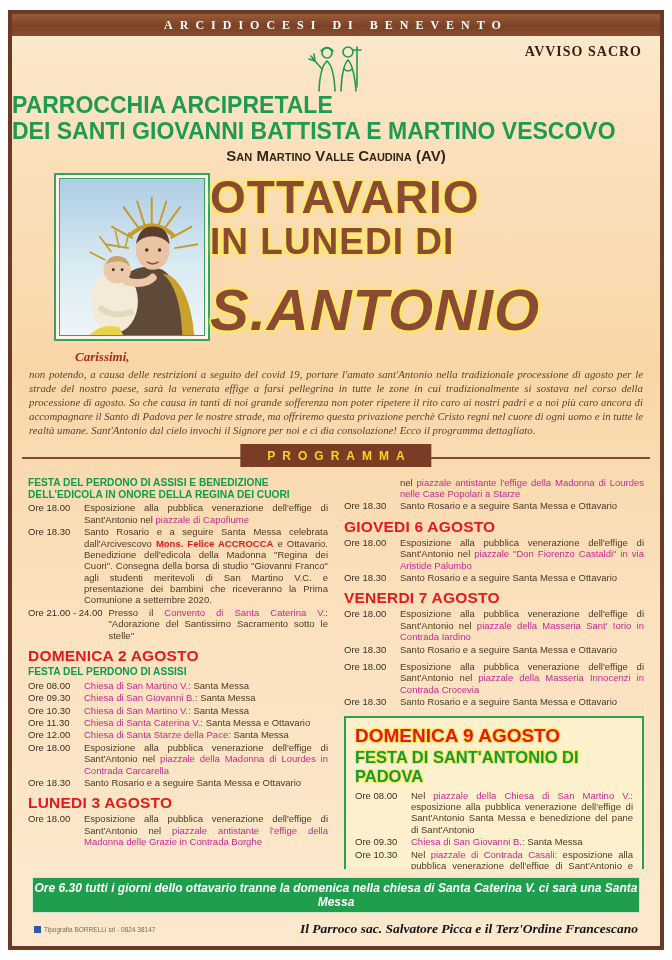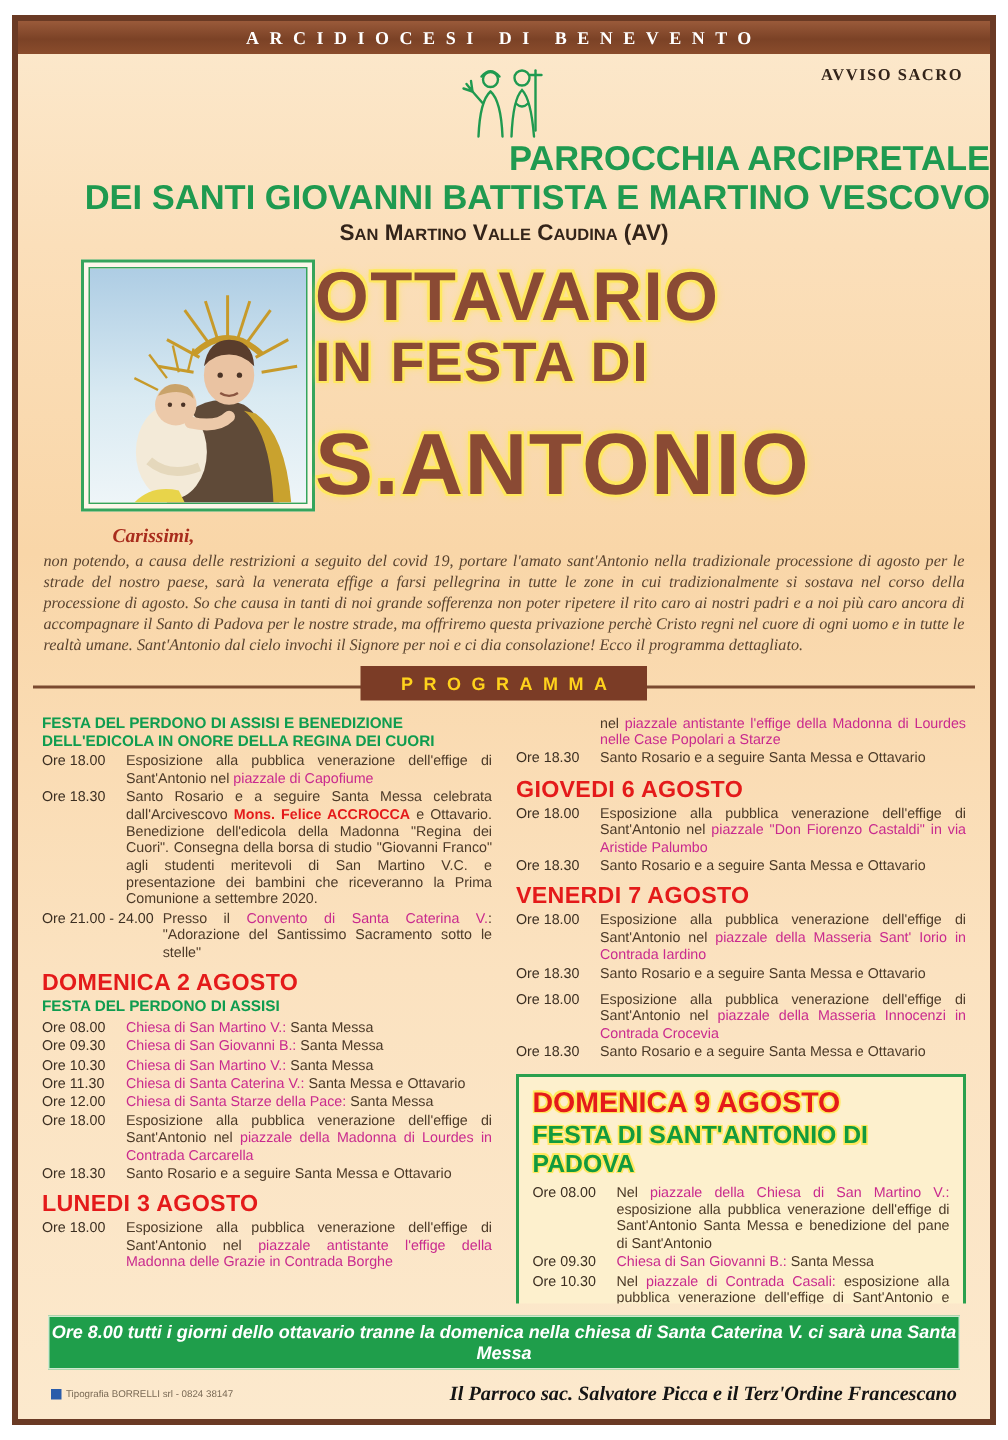--- a/index.html
+++ b/index.html
@@ -10,36 +10,36 @@
     border:4px solid #6a3a24;
     background:linear-gradient(180deg,#fce9cd 0%,#fbdfba 16%,#f9d6a8 38%,#fbe2c0 68%,#fce9cd 100%);
     overflow:hidden; display:flex; flex-direction:column;
   }
 
   .band{height:22px;background:linear-gradient(180deg,#9a5a3a 0%,#7b4226 55%,#8a4c2c 100%);
         display:flex;align-items:center;justify-content:center;flex:0 0 auto;}
   .band span{color:#fff;font-family:"Liberation Serif",serif;font-weight:bold;font-size:12px;letter-spacing:7px;}
 
   .avviso{position:absolute;top:30px;right:18px;font-family:"Liberation Serif",serif;
-          font-variant:small-caps;font-weight:bold;font-size:11px;color:#33241a;letter-spacing:1px;}
+          font-variant:small-caps;font-weight:bold;font-size:14px;color:#33241a;letter-spacing:1px;}
 
   .emblem{display:flex;justify-content:center;margin-top:5px;flex:0 0 auto;}
 
-  .hline{font-weight:bold;color:#1f9a50;text-align:right;line-height:1.12;}
+  .hline{font-weight:bold;color:#1f9a50;text-align:left;line-height:1.12;}
   .hline1{font-size:23px;}
   .hline2{font-size:23px;}
   .loc{font-variant:small-caps;font-weight:bold;font-size:15px;color:#33241a;text-align:center;margin-top:2px;}
 
   .hero{display:flex;margin:9px 14px 0;flex:0 0 auto;}
   .photo-frame{flex:0 0 auto;margin-left:28px;border:2px solid #35a45c;background:#fdf6ea;padding:3px;}
   .photo-frame svg{display:block;border:1px solid #35a45c;}
   .title-block{flex:1;display:flex;flex-direction:column;align-items:flex-start;justify-content:center;}
   .big{font-weight:bold;color:#8a4a34;letter-spacing:1px;line-height:1.05;
        text-shadow:0 0 3px #ffe85e,0 0 6px #ffe85e,1.5px 1.5px 0 #ffe85e,-1.5px -1.5px 0 #ffe85e,1.5px -1.5px 0 #ffe85e,-1.5px 1.5px 0 #ffe85e;}
-  .t1{font-size:46px;} .t2{font-size:37px;margin-top:2px;} .t3{font-size:58px;margin-top:18px;}
+  .t1{font-size:46px;} .t2{font-size:37px;margin-top:2px;} .t3{font-size:58px;margin-top:18px;font-style:italic;}
 
   .letter{margin:8px 17px 0;flex:0 0 auto;}
   .salut{color:#a82c1c;font-family:"Liberation Serif",serif;font-style:italic;font-weight:bold;font-size:13px;margin-left:46px;}
   .lbody{font-family:"Liberation Serif",serif;font-style:italic;font-size:10.8px;line-height:1.3;color:#5a4430;text-align:justify;margin-top:2px;}
 
   .prog-banner{position:relative;height:30px;margin:7px 0 2px;flex:0 0 auto;}
   .prog-line{position:absolute;top:13px;left:10px;right:10px;border-top:2px solid #7b4a30;}
   .prog-box{position:absolute;left:50%;top:0;transform:translateX(-50%);
             background:#7b3c26;color:#ffd21c;font-weight:bold;font-size:12px;
             letter-spacing:7px;padding:5px 20px 4px 27px;}
@@ -150,21 +150,21 @@
         <path d="M46,86 Q52,74 66,80 Q70,84 70,88 Q62,80 46,86 Z" fill="#c9a36a"></path>
         <circle cx="54" cy="92" r="1.5" fill="#4a3326"></circle>
           <circle cx="63" cy="92" r="1.5" fill="#4a3326"></circle>
         <path d="M68,104 Q86,108 94,100" fill="none" stroke="#ecc9a9" stroke-width="8" stroke-linecap="round"></path>
         <path d="M40,130 Q54,142 74,134" fill="none" stroke="#e5d8bc" stroke-width="6"></path>
         <path d="M30,158 Q42,146 60,150 L64,158 Z" fill="#e8d44a"></path>
       </svg>
     </div>
     <div class="title-block">
       <div class="big t1">OTTAVARIO</div>
-      <div class="big t2">IN FESTA DI</div>
+      <div class="big t2">IN LUNEDI DI</div>
       <div class="big t3">S.ANTONIO</div>
     </div>
   </div>
 
   <div class="letter">
     <div class="salut">Carissimi,</div>
     <div class="lbody">non potendo, a causa delle restrizioni a seguito del covid 19, portare l'amato sant'Antonio nella tradizionale processione di agosto per le strade del nostro paese, sarà la venerata effige a farsi pellegrina in tutte le zone in cui tradizionalmente si sostava nel corso della processione di agosto. So che causa in tanti di noi grande sofferenza non poter ripetere il rito caro ai nostri padri e a noi più caro ancora di accompagnare il Santo di Padova per le nostre strade, ma offriremo questa privazione perchè Cristo regni nel cuore di ogni uomo e in tutte le realtà umane. Sant'Antonio dal cielo invochi il Signore per noi e ci dia consolazione! Ecco il programma dettagliato.</div>
   </div>
 
   <div class="prog-banner">
@@ -284,21 +284,21 @@
             <span class="desc"><span class="seg place">Chiesa di San Giovanni B.:</span><span class="seg plain"> Santa Messa</span></span>
           </div>
           <div class="row">
             <span class="time">Ore 10.30</span>
             <span class="desc"><span class="seg plain">Nel </span><span class="seg place">piazzale di Contrada Casali:</span><span class="seg plain"> esposizione alla pubblica venerazione dell'effige di Sant'Antonio e Santa Messa</span></span>
           </div>
         </div>
       </div>
   </div>
 
-  <div class="green-bar">Ore 8.00 tutti i giorni dello ottavario tranne la domenica nella chiesa di Santa Caterina V. ci sarà una Santa Messa</div>
+  <div class="green-bar">Ore 6.30 tutti i giorni dello ottavario tranne la domenica nella chiesa di Santa Caterina V. ci sarà una Santa Messa</div>
 
   <div class="footer">
     <div class="credit">
       <span class="logo"></span>
       <span>Tipografia BORRELLI srl - 0824 38147</span>
     </div>
     <div class="sign">Il Parroco sac. Salvatore Picca e il Terz'Ordine Francescano</div>
   </div>
 
 </div>

